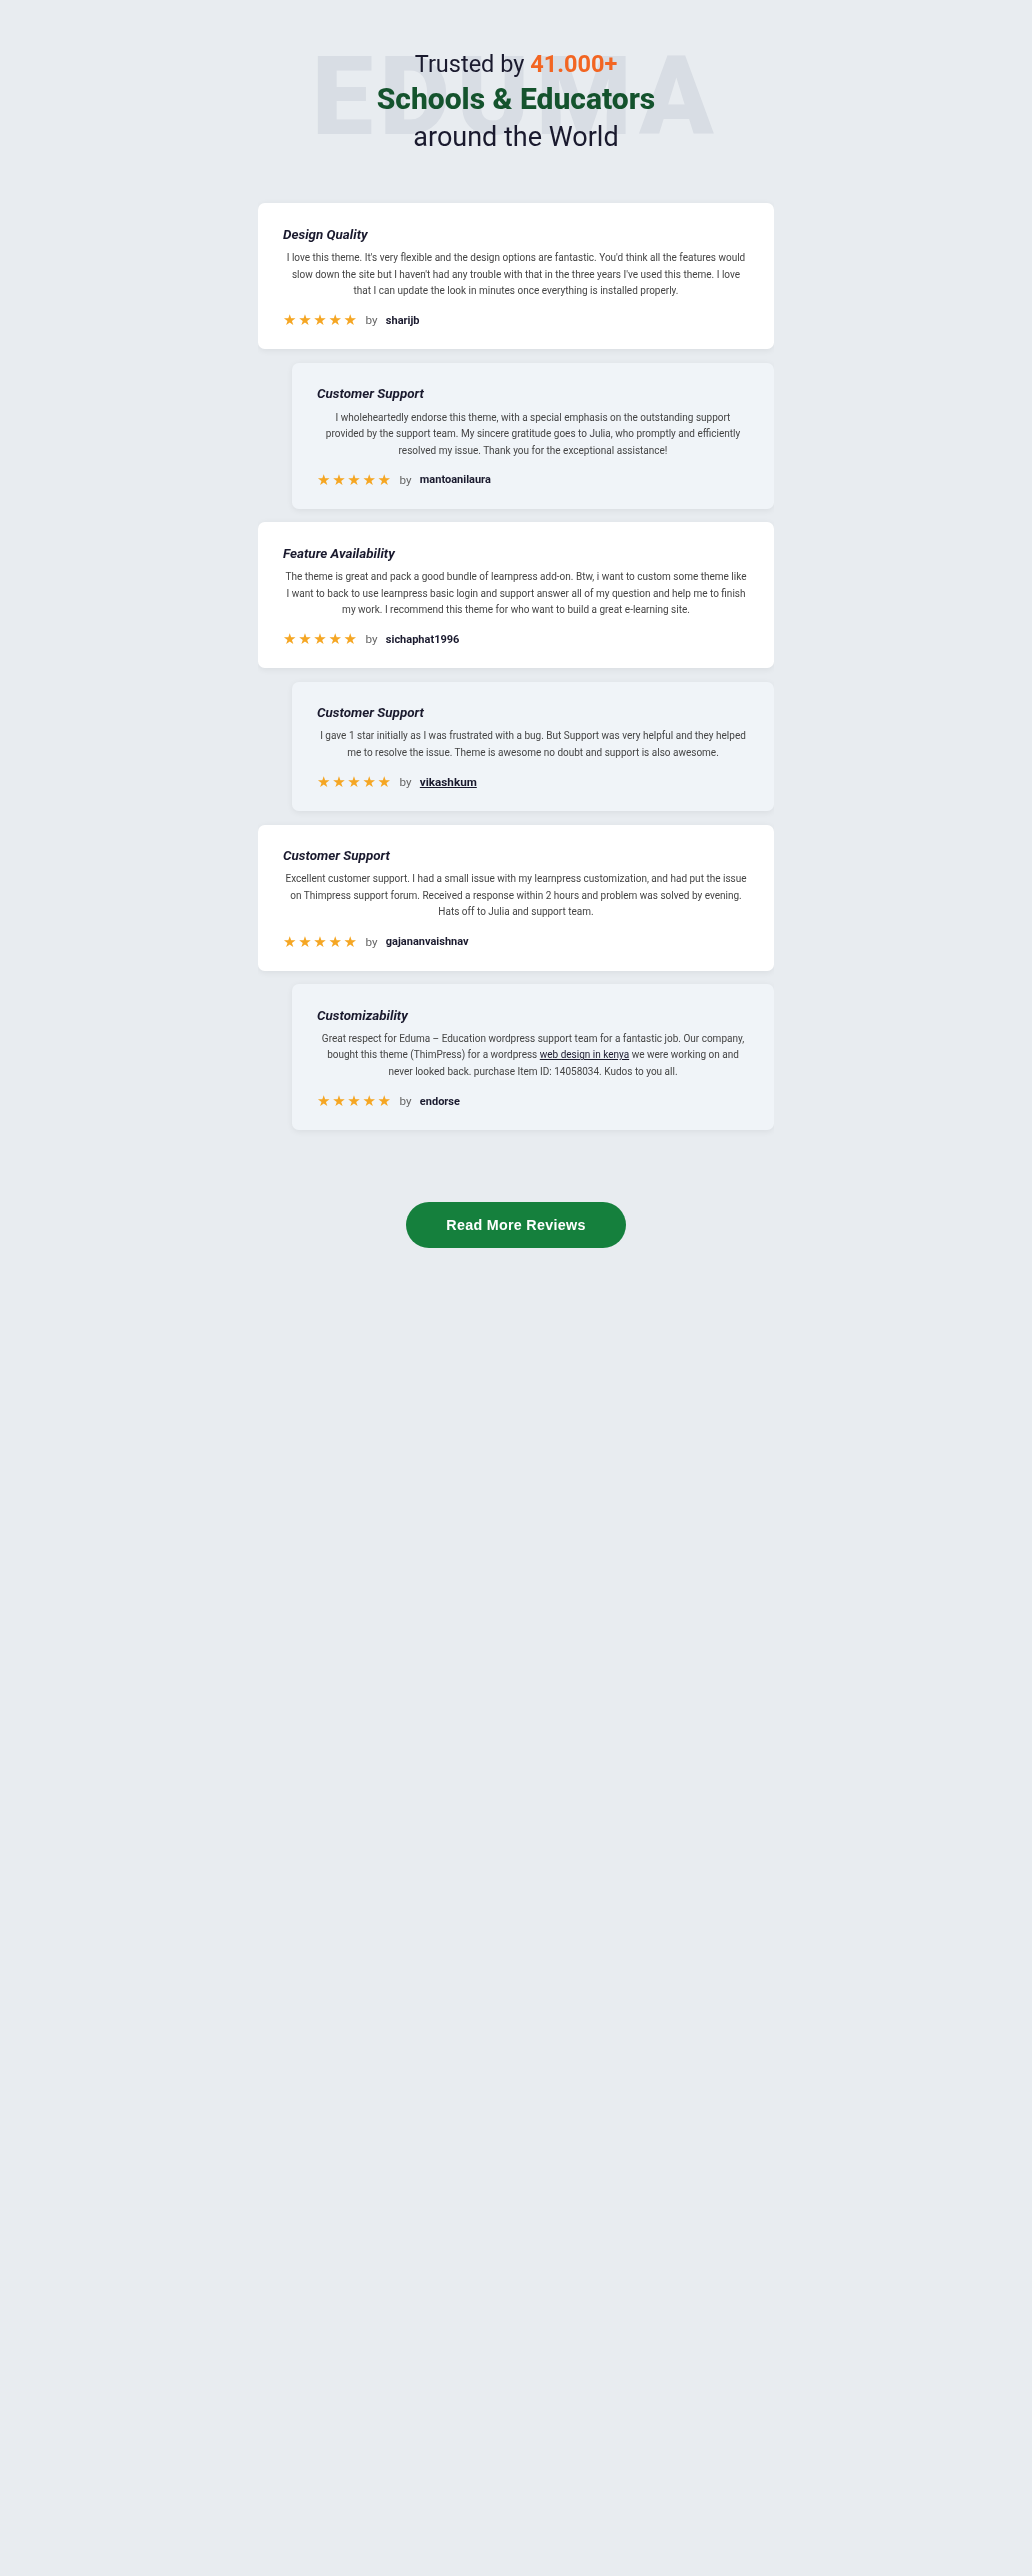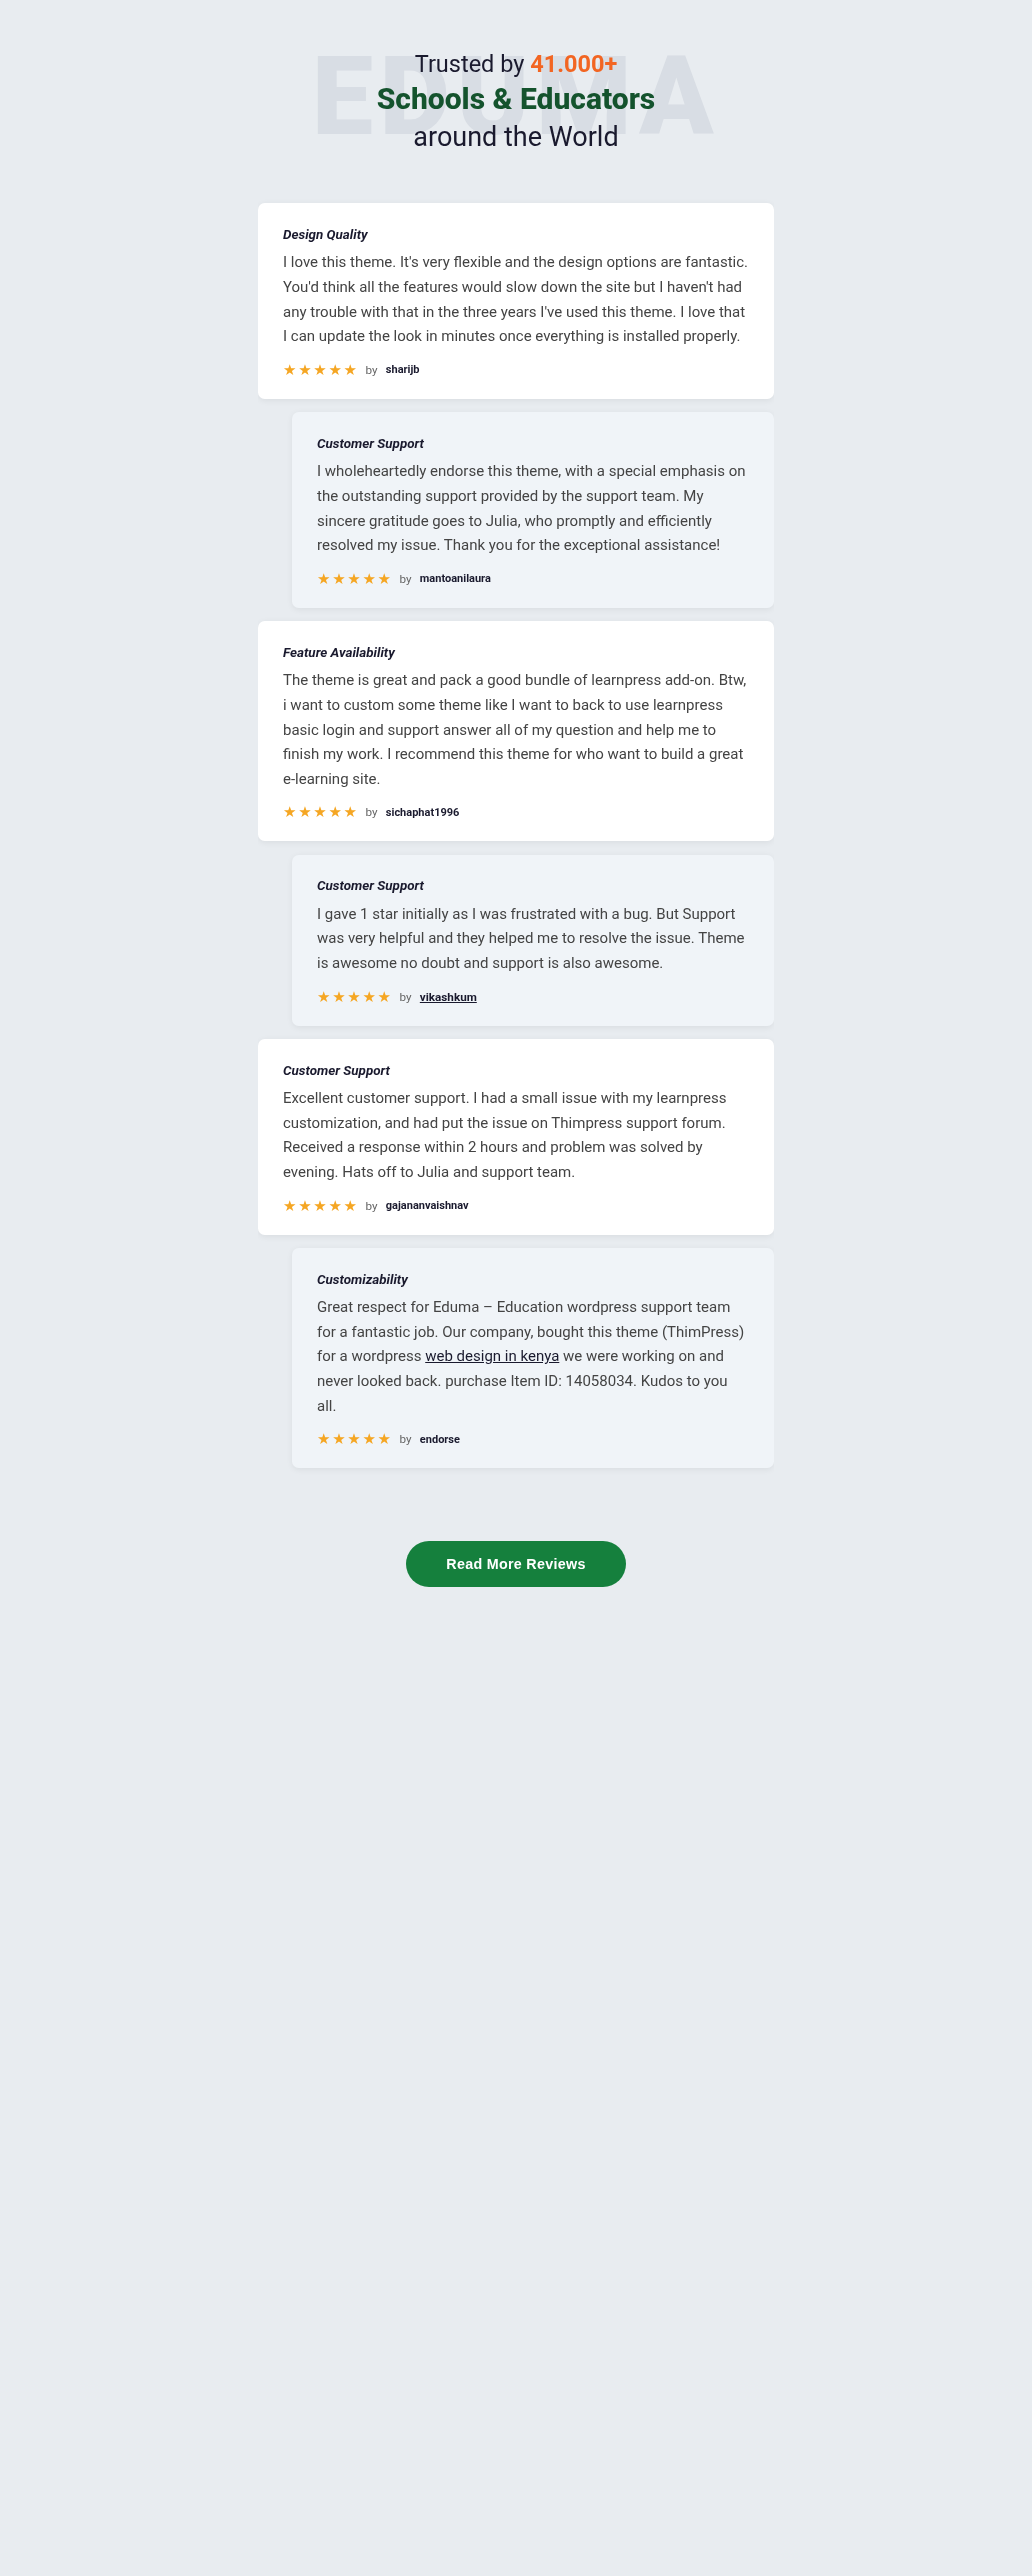--- a/index.html
+++ b/index.html
@@ -93,24 +93,25 @@
 
     .review-title {
       font-size: 13.4px;
       font-weight: 700;
       color: #1a1a2e;
       margin-bottom: 8.4px;
       font-style: italic;
     }
 
     .review-text {
-      font-size: 15px;
+      font-size: 10px;
       color: #444;
       line-height: 1.65;
       margin-bottom: 11.7px;
+      text-align: center;
     }
 
     .review-footer {
       display: flex;
       align-items: center;
       gap: 8.4px;
     }
 
     .stars {
       display: flex;

